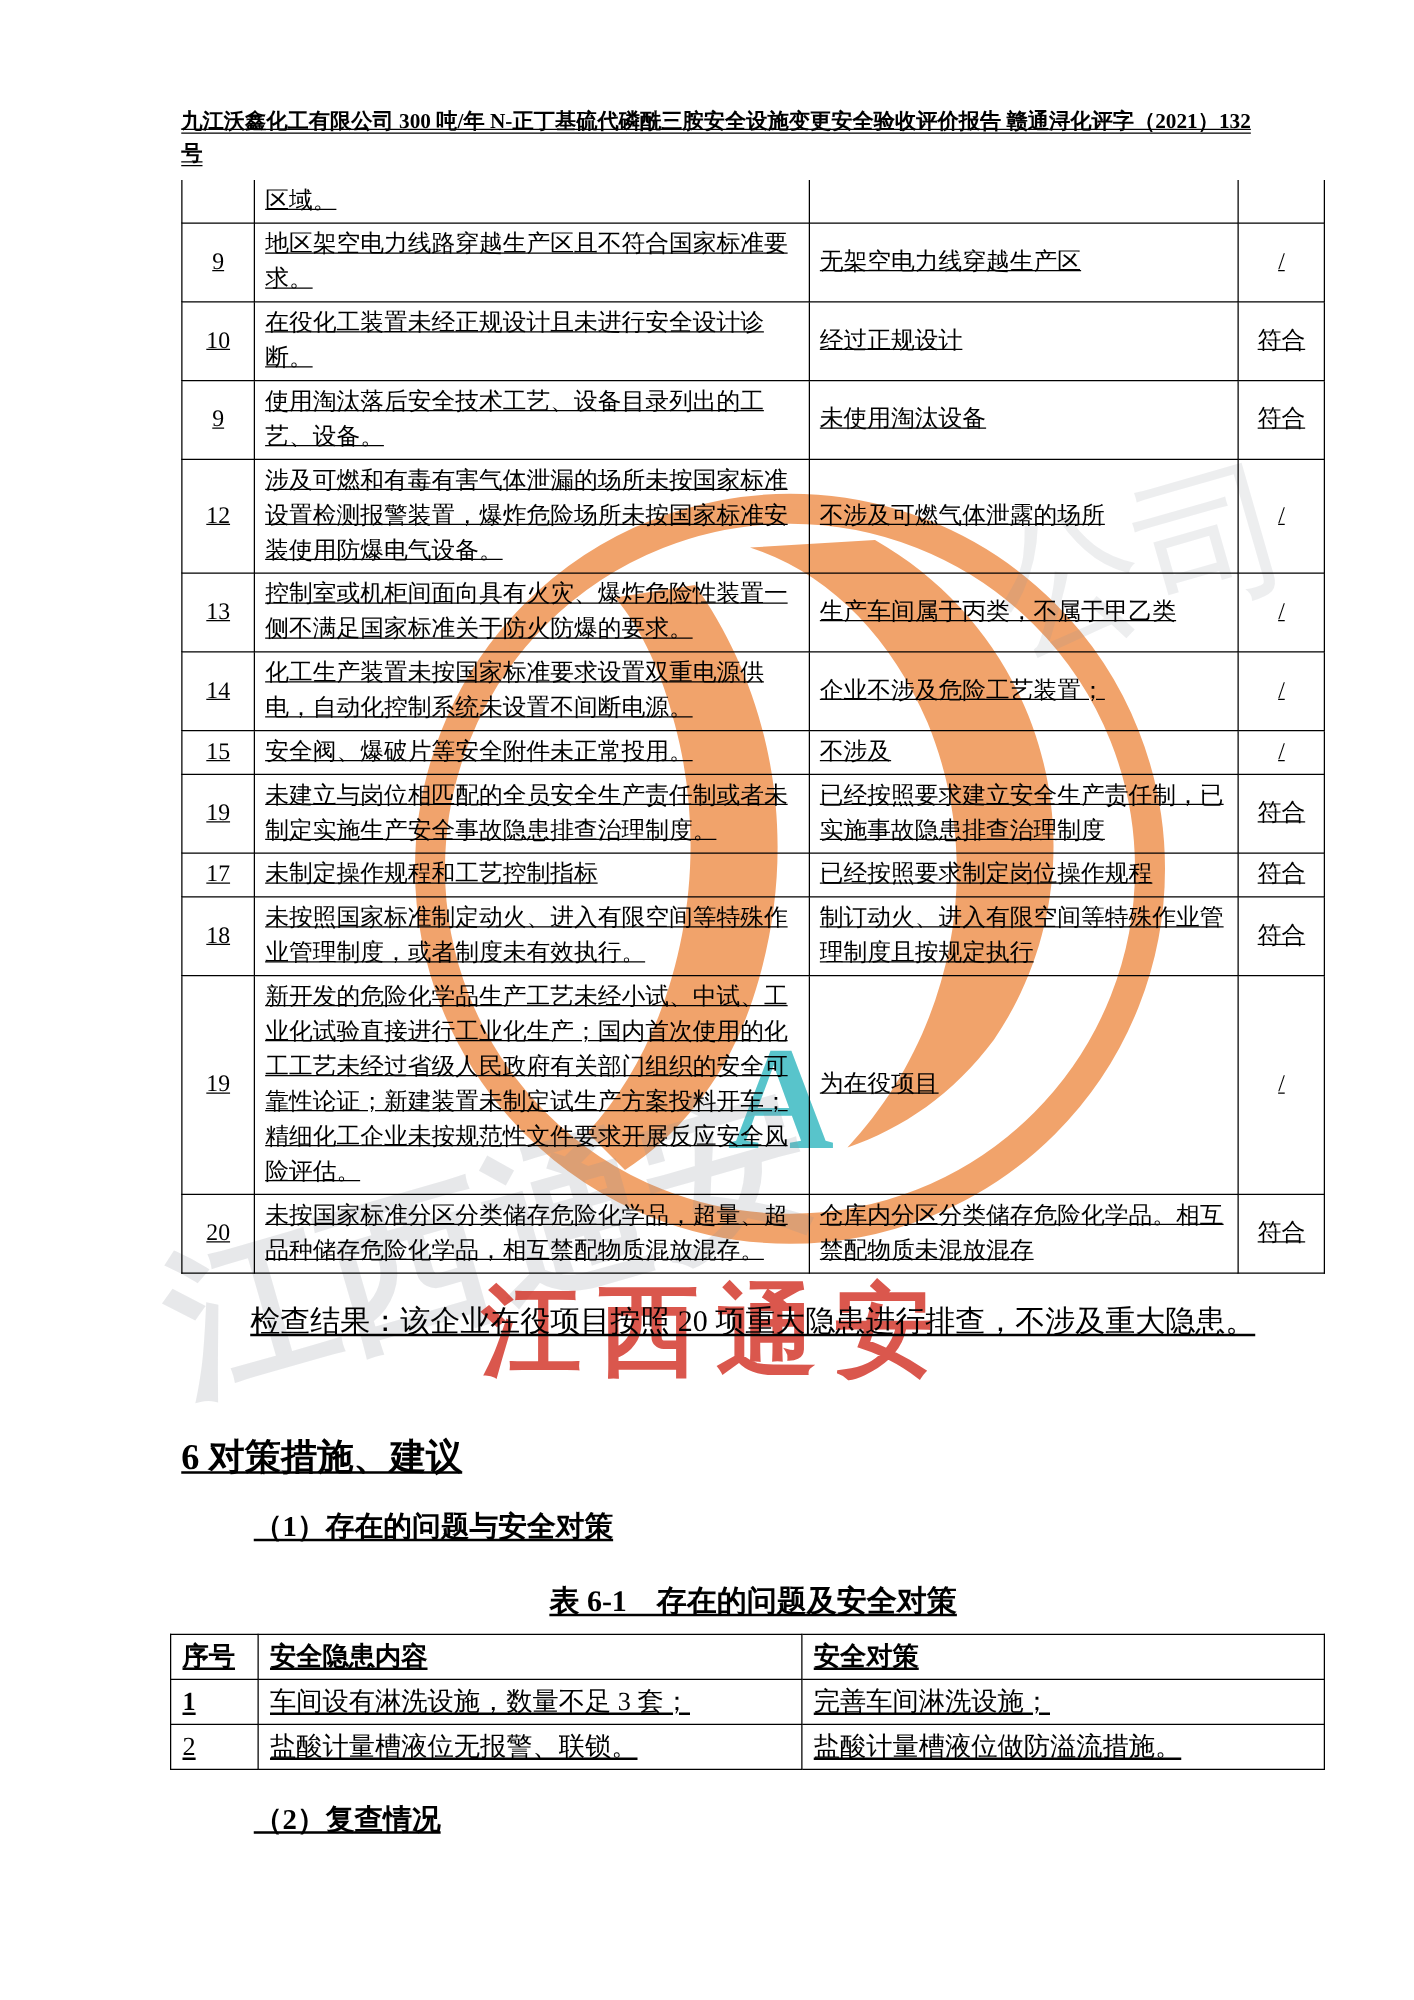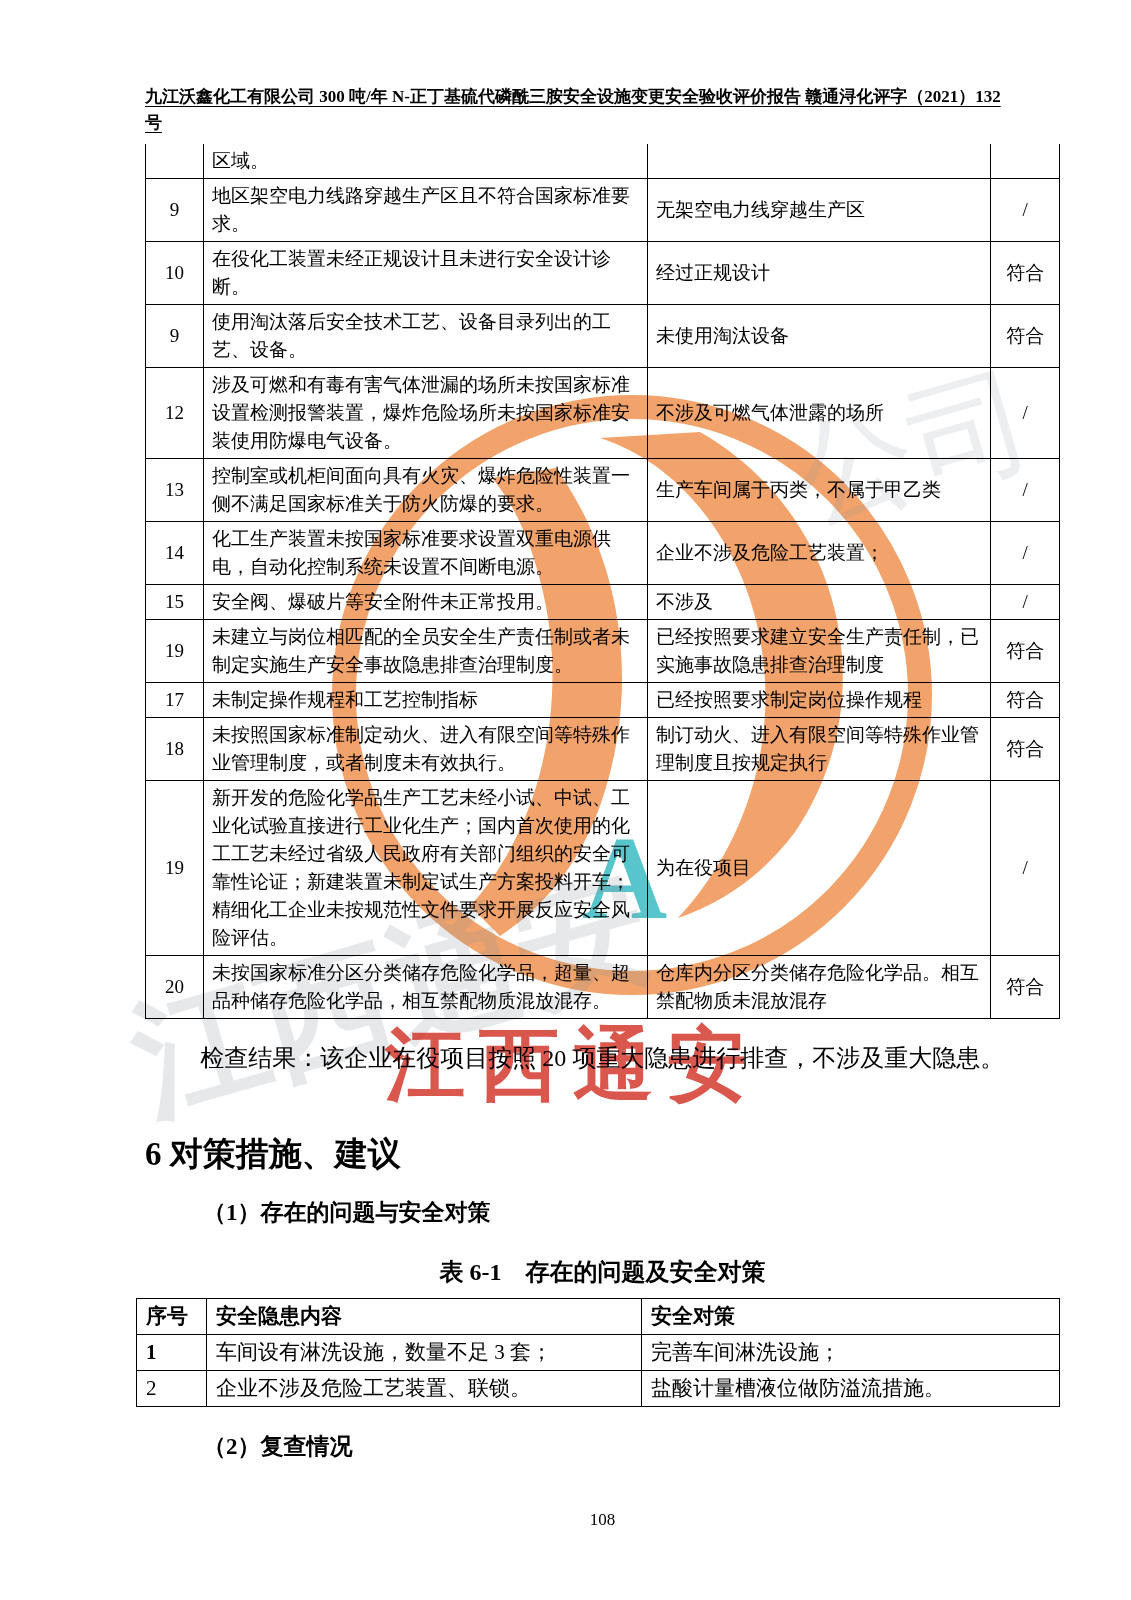--- a/index.html
+++ b/index.html
@@ -2,21 +2,21 @@
 <html><head>
 <meta charset="utf-8">
 <style>
   html,body { margin:0; padding:0; background:#ffffff; }
   .page {
     width:1131px; height:1600px; position:relative; overflow:hidden;
     background:#ffffff; color:#000;
     font-family:"Liberation Serif","DejaVu Serif",serif;
   }
   .watermark { position:absolute; left:0; top:0; z-index:0; pointer-events:none; }
-  .content { position:relative; z-index:1; box-sizing:border-box; padding:84px 71px 0 145px; }
+  .content { position:relative; z-index:1; box-sizing:border-box; padding:84px 71px 0 145px;text-decoration:underline; }
 
   .doc-header {
     font-size:17px; font-weight:bold; line-height:26px;
     text-decoration:underline; text-underline-offset:4px;
     margin-bottom:8px;
   }
 
   table.checklist {
     border-collapse:collapse; width:100%; table-layout:fixed;
     font-size:19px; line-height:28px;
@@ -25,21 +25,21 @@
   table.checklist tr:first-child td { border-top:none; }
   td.c-no { text-align:center; padding:3px 2px; }
   td.c-result { text-align:center; padding:3px 2px; }
   td.c-item { vertical-align:middle; }
 
   .check-result {
     font-size:24px; line-height:47px; margin:16px 0 0 0;
     text-indent:2.3em;
   }
 
-  .section-heading { font-size:33px; font-weight:bold; margin-top:50px; }
+  .section-heading { font-size:29px; font-weight:bold; margin-top:64px; }
   .sub-item { font-size:23px; font-weight:bold; margin:20px 0 0 58px; }
   .table-caption { font-size:24px; font-weight:bold; text-align:center; margin:28px 0 10px 0; }
 
   table.issues {
     border-collapse:collapse; table-layout:fixed;
     width:calc(100% + 9px); margin-left:-9px;
     font-size:21px; line-height:27px;
   }
   table.issues th, table.issues td { border:1.6px solid #000; padding:4px 9px; text-align:left; vertical-align:middle; }
   table.issues th { font-weight:bold; }
@@ -180,24 +180,23 @@
           <th>安全隐患内容</th>
           <th>安全对策</th>
         </tr>
         <tr>
           <td class="i-no-bold">1</td>
           <td>车间设有淋洗设施，数量不足 3 套；</td>
           <td>完善车间淋洗设施；</td>
         </tr>
         <tr>
           <td>2</td>
-          <td>企业不涉及危险工艺装置、联锁。</td>
+          <td>盐酸计量槽液位无报警、联锁。</td>
           <td>盐酸计量槽液位做防溢流措施。</td>
         </tr>
       </tbody>
     </table>
 
     <div class="sub-item2">（2）复查情况</div>
 
-    <div class="page-number">108</div>
 
   </div>
 </div>
 
 </body></html>

